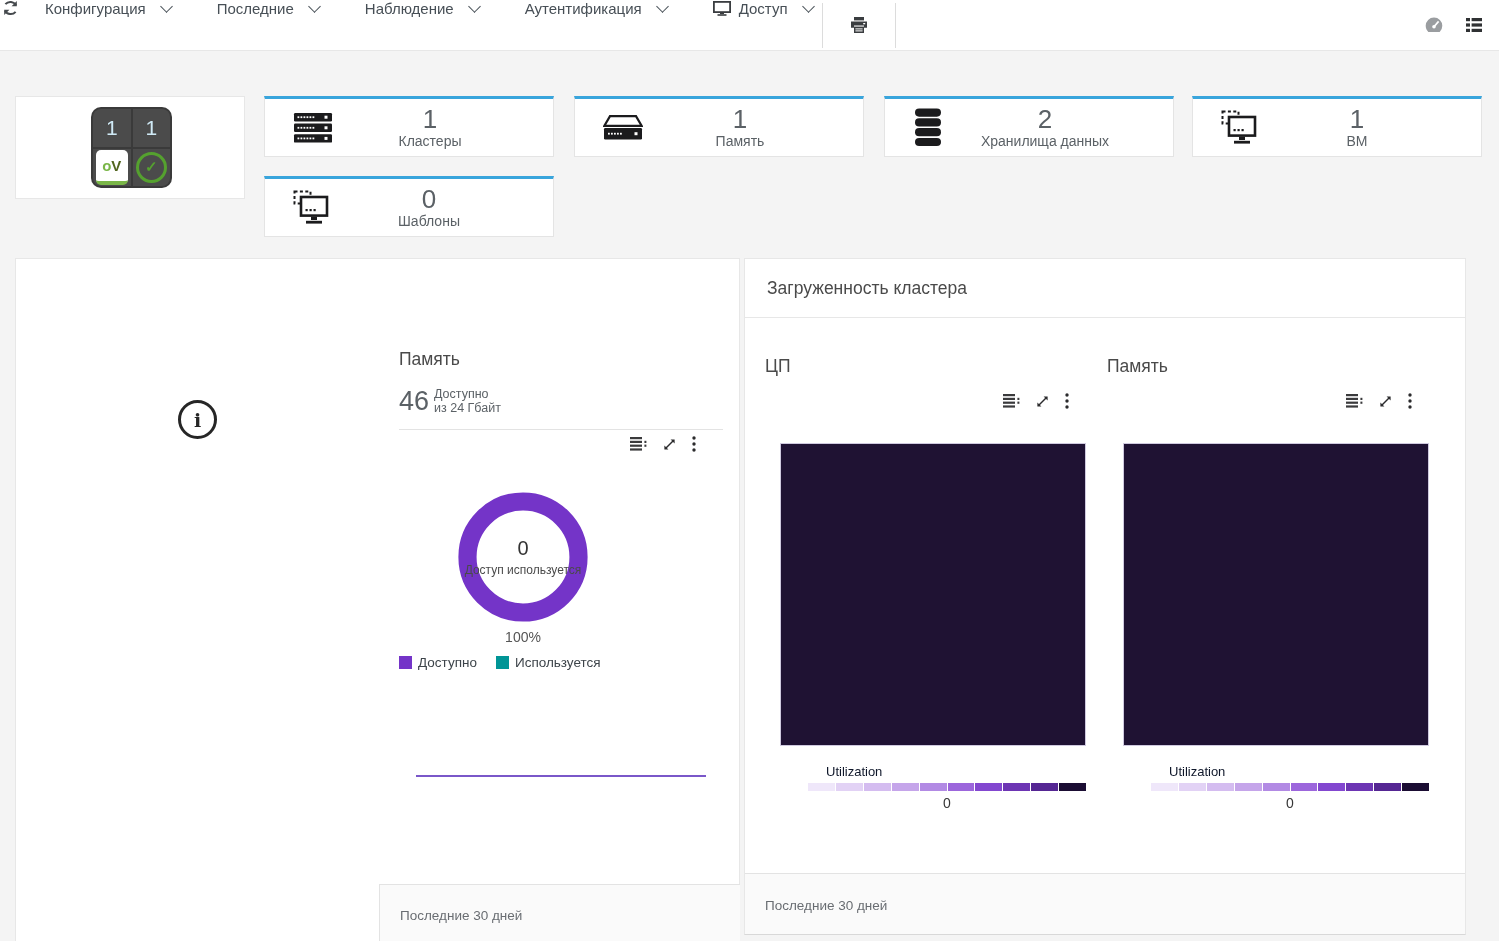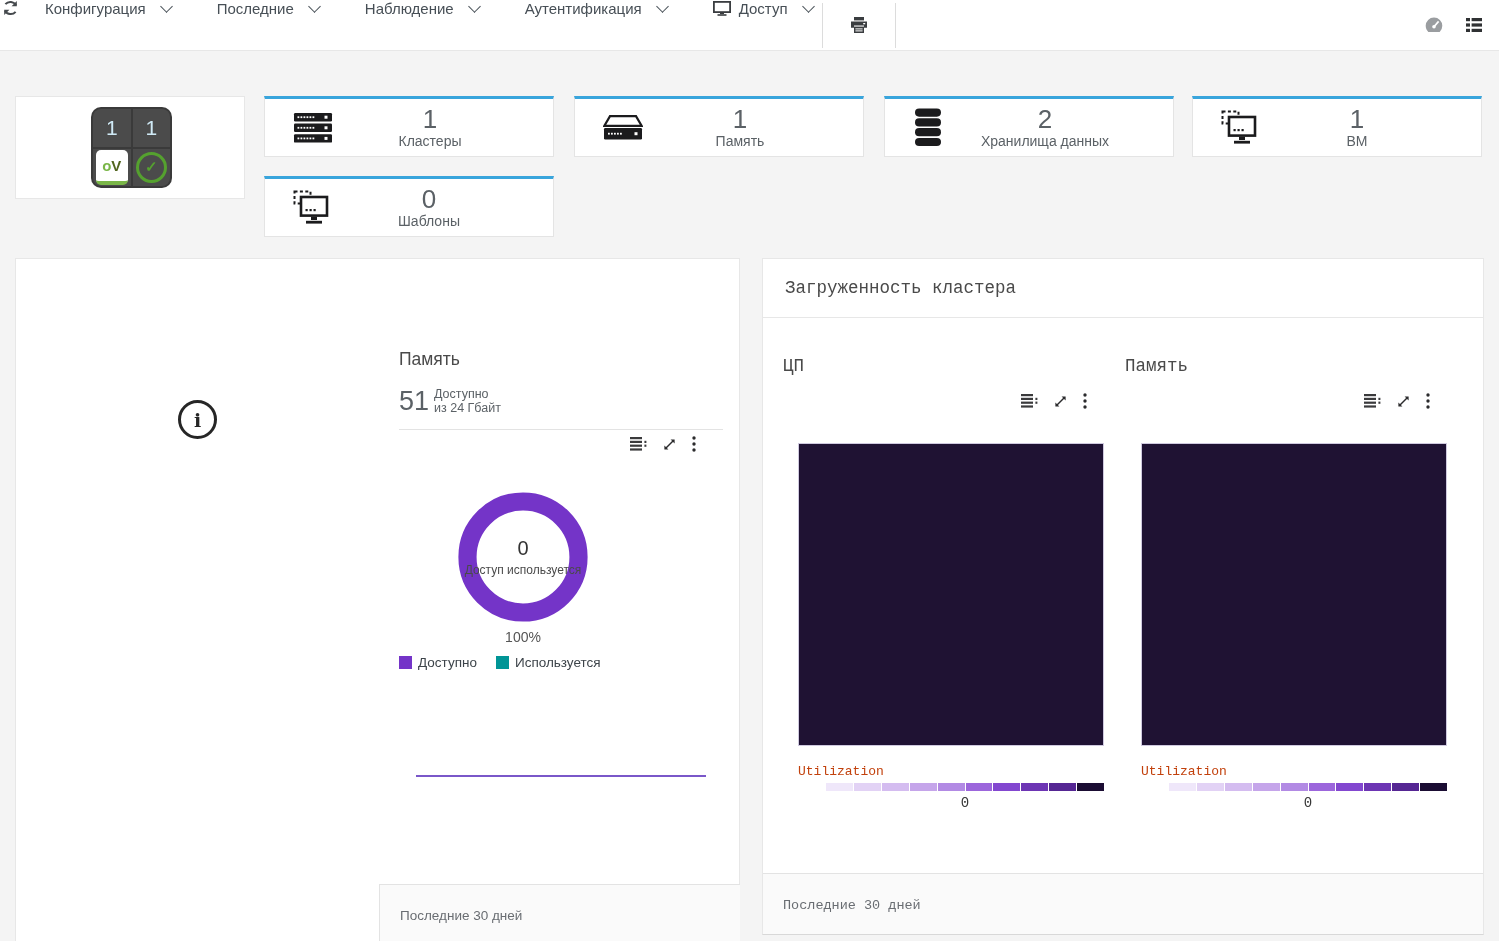--- a/index.html
+++ b/index.html
@@ -33,21 +33,21 @@
   .stat-card{position:absolute;width:290px;height:61px;background:#fff;border:1px solid #e4e4e4;border-top:3px solid #39a5dc;box-sizing:border-box;display:flex;align-items:center;cursor:pointer;}
   .stat-icon{margin-left:28px;display:flex;align-items:center;}
   .stat-vals{flex:1;text-align:center;padding-right:26px;color:#5b6166;}
   .stat-num{font-size:26px;line-height:26px;font-weight:400;}
   .stat-lbl{font-size:14px;margin-top:1px;}
 
   
   .panel{position:absolute;background:#fff;border:1px solid #e7e7e7;box-sizing:border-box;}
   .panel-h{height:58px;border-bottom:1px solid #e7e7e7;display:flex;align-items:center;padding-left:22px;font-size:17.5px;color:#4a4a4a;}
   #panel-global{left:15px;top:258px;width:725px;height:690px;}
-  #panel-cluster{left:762px;top:258px;width:722px;height:677px;border-bottom:1px solid #d8d8d8;font-family:Liberation Mono, monospace;}
+  #panel-cluster{left:744px;top:258px;width:722px;height:677px;border-bottom:1px solid #d8d8d8;}
 
   .nodata-wrap{position:absolute;left:0;top:58px;width:363px;text-align:center;}
   .info-icon{width:33px;height:33px;border:3px solid #262626;border-radius:50%;display:inline-flex;align-items:center;justify-content:center;margin-top:83px;font-family:"DejaVu Serif",serif;font-weight:bold;font-size:19px;color:#262626;}
   .nodata-txt{font-size:14px;color:#3e3e3e;margin-top:4px;}
 
   .sub-title{font-size:17.5px;color:#4a4a4a;}
   .mem-big{font-size:27px;color:#5b6166;font-weight:400;}
   .mem-side{font-size:12.5px;color:#5b6166;line-height:14px;}
   .hr-line{border-top:1px solid #e3e3e3;height:0;}
   .cardicons{display:flex;align-items:center;gap:15px;}
@@ -60,21 +60,21 @@
   .legend-row{position:absolute;left:383px;top:396px;display:flex;gap:19px;align-items:center;}
   .legend-item{display:flex;align-items:center;gap:6px;font-size:13.5px;color:#3d444a;cursor:pointer;}
   .legend-sq{width:13px;height:13px;display:inline-block;}
   .sparkline{position:absolute;left:400px;top:516px;width:290px;height:2px;}
 
   .card-footer{background:#fafafa;border-top:1px solid #e3e3e3;font-size:13.5px;color:#696d72;box-sizing:border-box;}
   #mem-footer{position:absolute;left:363px;top:625px;width:361px;height:65px;border-left:1px solid #e3e3e3;padding:23px 0 0 20px;}
   #cluster-footer{position:absolute;left:0;top:614px;width:720px;height:61px;padding:24px 0 0 20px;}
 
   .heatmap{position:absolute;width:306px;height:303px;border:1px solid #cfc9df;box-sizing:border-box;cursor:pointer;}
-  .util-lbl{position:absolute;font-size:13px;color:#c2410c;}
+  .util-lbl{position:absolute;font-size:13px;color:#0f172a;margin-left:46px;}
   .util-scale{position:absolute;width:278px;height:8px;display:flex;gap:1px;}
   .util-scale span{flex:1;}
   .util-zero{position:absolute;width:278px;text-align:center;font-size:14px;color:#363636;}
 </style>
 </head>
 <body>
 
 <div class="screen">
 
   <div class="navbar">
@@ -289,21 +289,21 @@
     </span>
   </div>
 
   <div class="panel" id="panel-global">
 
     <div class="nodata-wrap">
       <span class="info-icon">i</span>
     </div>
 
     <div class="abs sub-title" style="left:383px;top:90px;">Память</div>
-    <div class="abs mem-big" style="left:383px;top:127px;">51</div>
+    <div class="abs mem-big" style="left:383px;top:127px;">46</div>
     <div class="abs mem-side" style="left:418px;top:128px;">
       <div>Доступно</div>
       <div>из 24 Гбайт</div>
     </div>
     <div class="abs hr-line" style="left:383px;top:170px;width:324px;"></div>
 
     <div class="abs cardicons" style="left:614px;top:177px;">
       <span class="icon-btn">
         <svg width="17" height="14" viewBox="0 0 17 14">
             <g fill="#3a3a3c">

